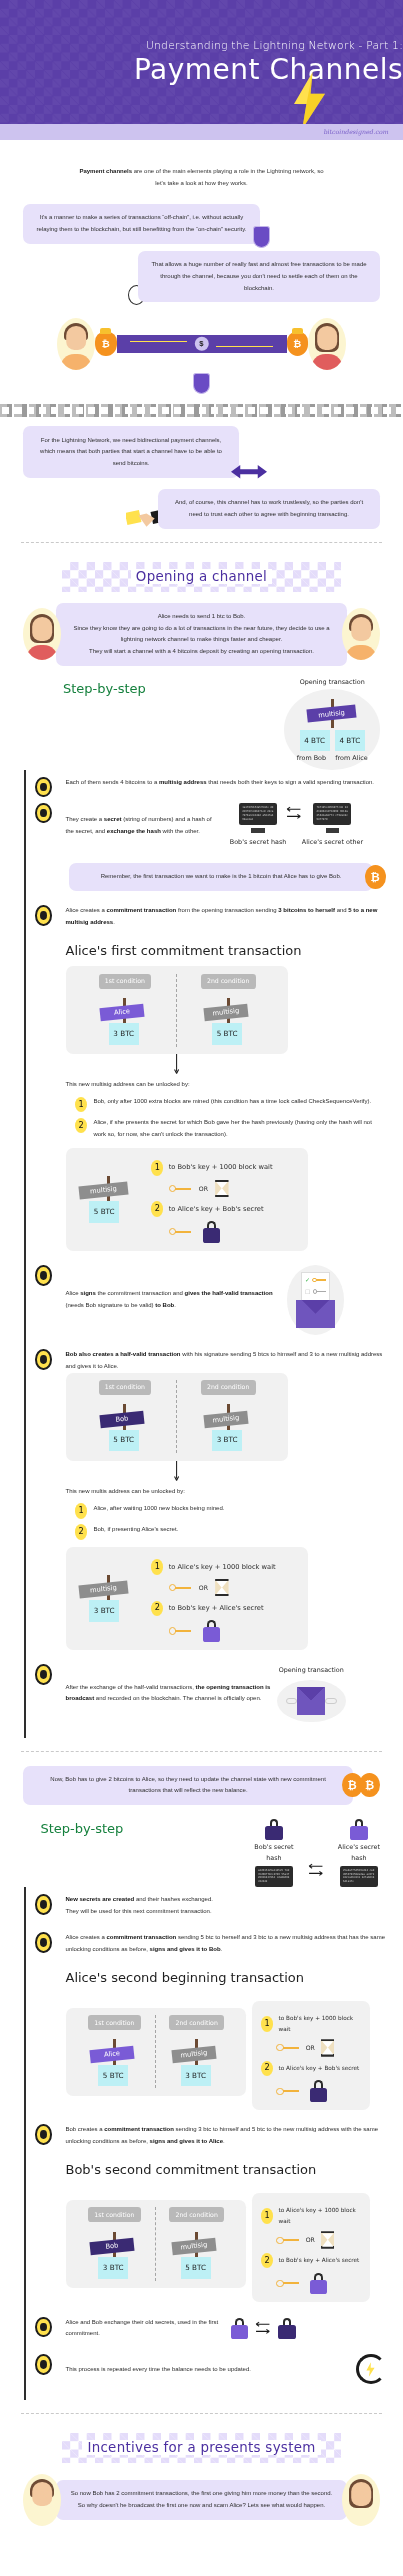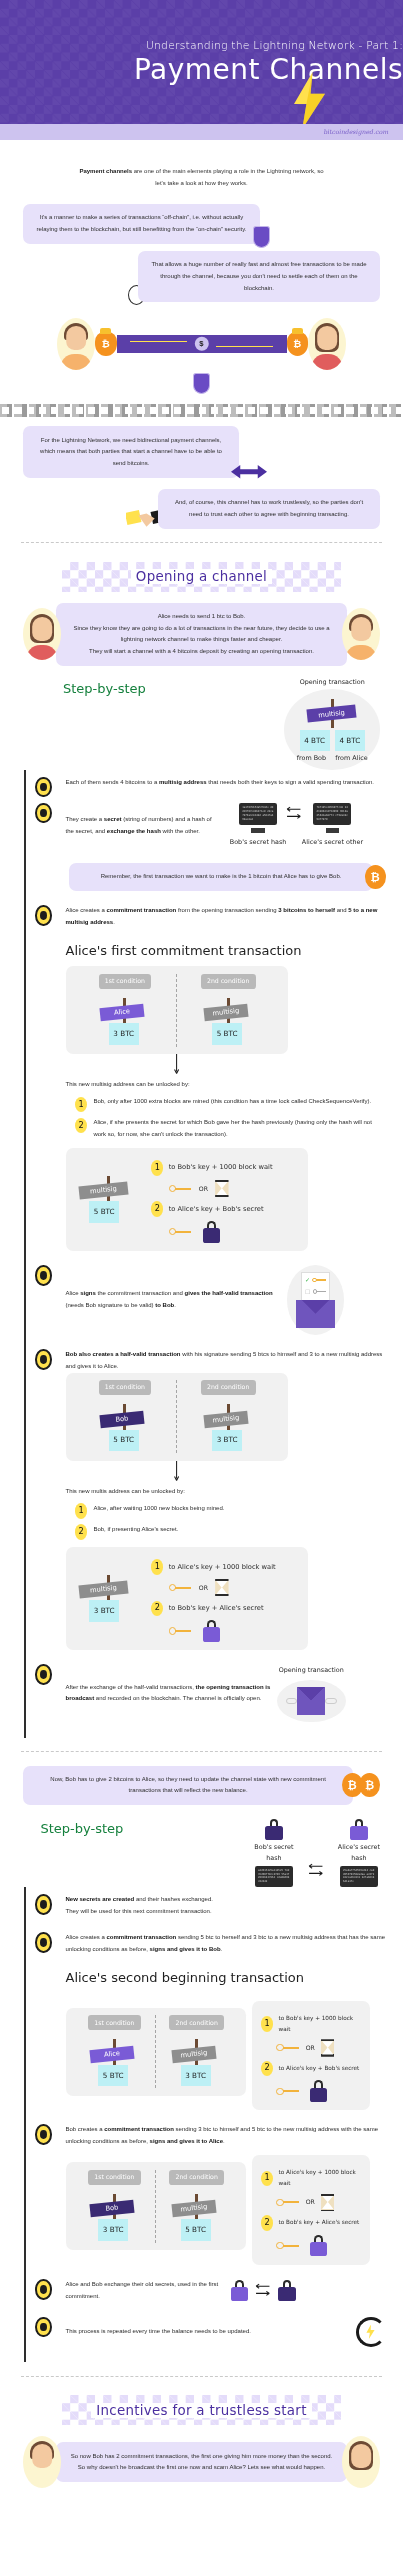--- a/index.html
+++ b/index.html
@@ -716,20 +716,21 @@
     </div>
 
     <div class="step">
       <div class="dot">
           <i></i>
         </div>
       <div class="step-body">
         <span>
           <span>Bob creates a </span><b>commitment transaction</b><span> sending 3 btc to himself and 5 btc to the new multisig address with the same unlocking conditions as before, </span><b>signs and gives it to Alice</b><span>.</span>
         </span>
+        <div class="tx-title">Bob's second commitment transaction</div>
         <div style="display:flex;gap:6.2px;align-items:center;">
           <div class="tx-card" style="width:180px;">
             <div class="tx-col">
               <div class="cond-pill">1st condition</div>
               <div class="post">
                   <div class="pole"></div>
                 <div class="sign bob">Bob</div>
                 <div class="btc-box">3 BTC</div>
               </div>
             </div>
@@ -808,21 +809,21 @@
             <div class="bolt-small"></div>
           </div>
       </div>
     </div>
   </div>
 
   <div class="dashed-sep"></div>
 
   <div class="section-banner">
     <div class="checker"></div>
-    <h2>Incentives for a trustless start</h2>
+    <h2>Incentives for a presents system</h2>
   </div>
 
   <div class="pad">
     <div class="row" style="align-items:center;">
       <div class="avatar bob">
           <div class="hair"></div>
           <div class="head"></div>
         </div>
       <div class="bubble" style="flex:1;margin:0 -5.2px;text-align:center;">So now Bob has 2 commitment transactions, the first one giving him more money than the second. So why doesn't he broadcast the first one now and scam Alice? Lets see what would happen.</div>
       <div class="avatar alice">

